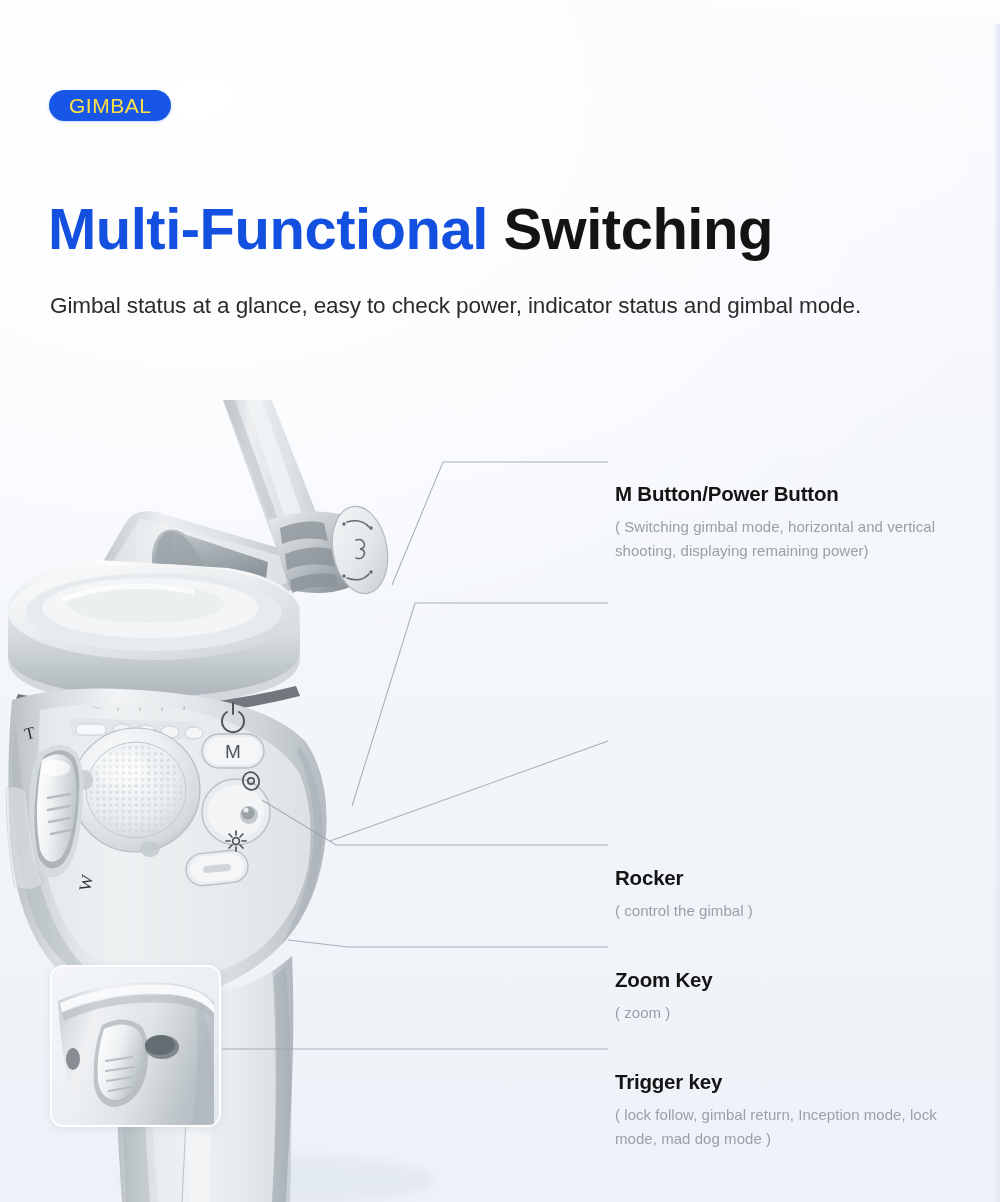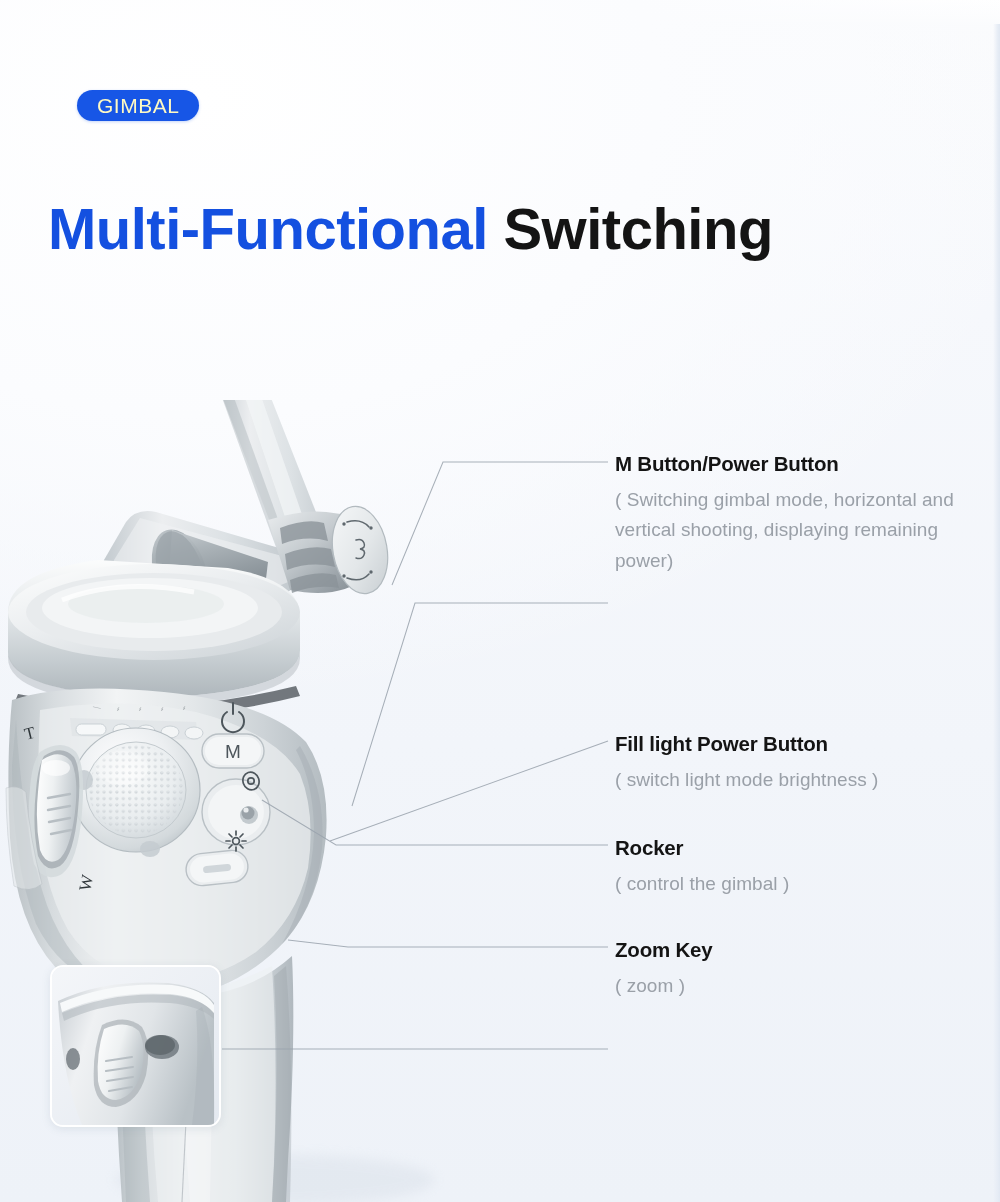--- a/index.html
+++ b/index.html
@@ -19,46 +19,45 @@
   #page:before{
     content:"";position:absolute;right:0;top:24px;bottom:0;width:7px;
     background:linear-gradient(90deg,rgba(225,232,242,0) 0%,#e6ecf5 70%,#e1e8f2 100%);
     pointer-events:none;
   }
 
   
   .badge{
     position:absolute;left:49px;top:90px;
     height:31px;padding:0 20px;border-radius:16px;
-    background:#1756e6;color:#fef9c3;
+    background:#1756e6;color:#fde047;
     display:flex;align-items:center;justify-content:center;
     font-size:21px;letter-spacing:.5px;
     box-shadow:0 1px 3px rgba(23,86,230,.25);
-    margin-left:28px;
   }
   .title{
     position:absolute;left:48px;top:200px;
     font-size:58px;font-weight:bold;line-height:1;
     white-space:nowrap;letter-spacing:-.5px;
   }
   .title .t-blue{color:#1450e0;text-align:right;}
   .title .t-dark{color:#141414;}
   .subtitle{
     position:absolute;left:50px;top:293px;
     font-size:22.5px;color:#2b2b2b;letter-spacing:-.1px;white-space:nowrap;
   }
 
   
-  .callout{position:absolute;left:615px;}
+  .callout{position:absolute;left:615px;margin-top:30px;}
   .callout .c-title{
     font-size:20.5px;font-weight:bold;color:#141414;
     letter-spacing:-.2px;line-height:1.15;white-space:nowrap;
   }
   .callout .c-desc{
-    margin-top:9px;font-size:19px;color:#9aa0a8;
+    margin-top:9px;font-size:15px;color:#9aa0a8;
     line-height:1.62;max-width:345px;letter-spacing:.05px;
   }
 
   
   #leaders{position:absolute;left:0;top:0;width:1000px;height:1202px;pointer-events:none;}
 
   
   #product{position:absolute;left:0;top:400px;width:620px;height:802px;}
 
   
@@ -77,20 +76,21 @@
 <div id="page">
 
   <div class="badge">
     <span>GIMBAL</span>
   </div>
 
   <div class="title">
     <span class="t-blue">Multi-Functional</span><span class="t-dark"> Switching</span>
   </div>
 
+  <div class="subtitle">Gimbal status at a glance, easy to check power, indicator status and gimbal mode.</div>
 
   <svg id="product" viewBox="0 0 620 802" aria-hidden="true">
     <defs>
       <linearGradient id="gBodyH" x1="0" y1="0" x2="1" y2="0">
         <stop offset="0" stop-color="#b9c0c4"></stop>
         <stop offset="0.14" stop-color="#d7dcdf"></stop>
         <stop offset="0.34" stop-color="#f2f4f5"></stop>
         <stop offset="0.58" stop-color="#e3e7e9"></stop>
         <stop offset="0.80" stop-color="#cdd3d7"></stop>
         <stop offset="1" stop-color="#b4bcc1"></stop>
@@ -386,29 +386,29 @@
       <path d="M222 1049 L608 1049"></path>
     </g>
   </svg>
 
   <div class="callout" style="top:452px">
     <div class="c-title">M Button/Power Button</div>
     <div class="c-desc">( Switching gimbal mode, horizontal and vertical shooting, displaying remaining power)</div>
   </div>
 
 
-  <div class="callout" style="top:732px">
-    <div class="c-title">Fill light Power Button</div>
-    <div class="c-desc">( switch light mode brightness )</div>
-  </div>
 
   <div class="callout" style="top:938px">
     <div class="c-title">Zoom Key</div>
     <div class="c-desc">( zoom )</div>
   </div>
 
   <div class="callout" style="top:836px">
     <div class="c-title">Rocker</div>
     <div class="c-desc">( control the gimbal )</div>
   </div>
 
+  <div class="callout" style="top:1040px">
+    <div class="c-title">Trigger key</div>
+    <div class="c-desc">( lock follow, gimbal return, Inception mode, lock mode, mad dog mode )</div>
+  </div>
 
 </div>
 
 </body></html>

